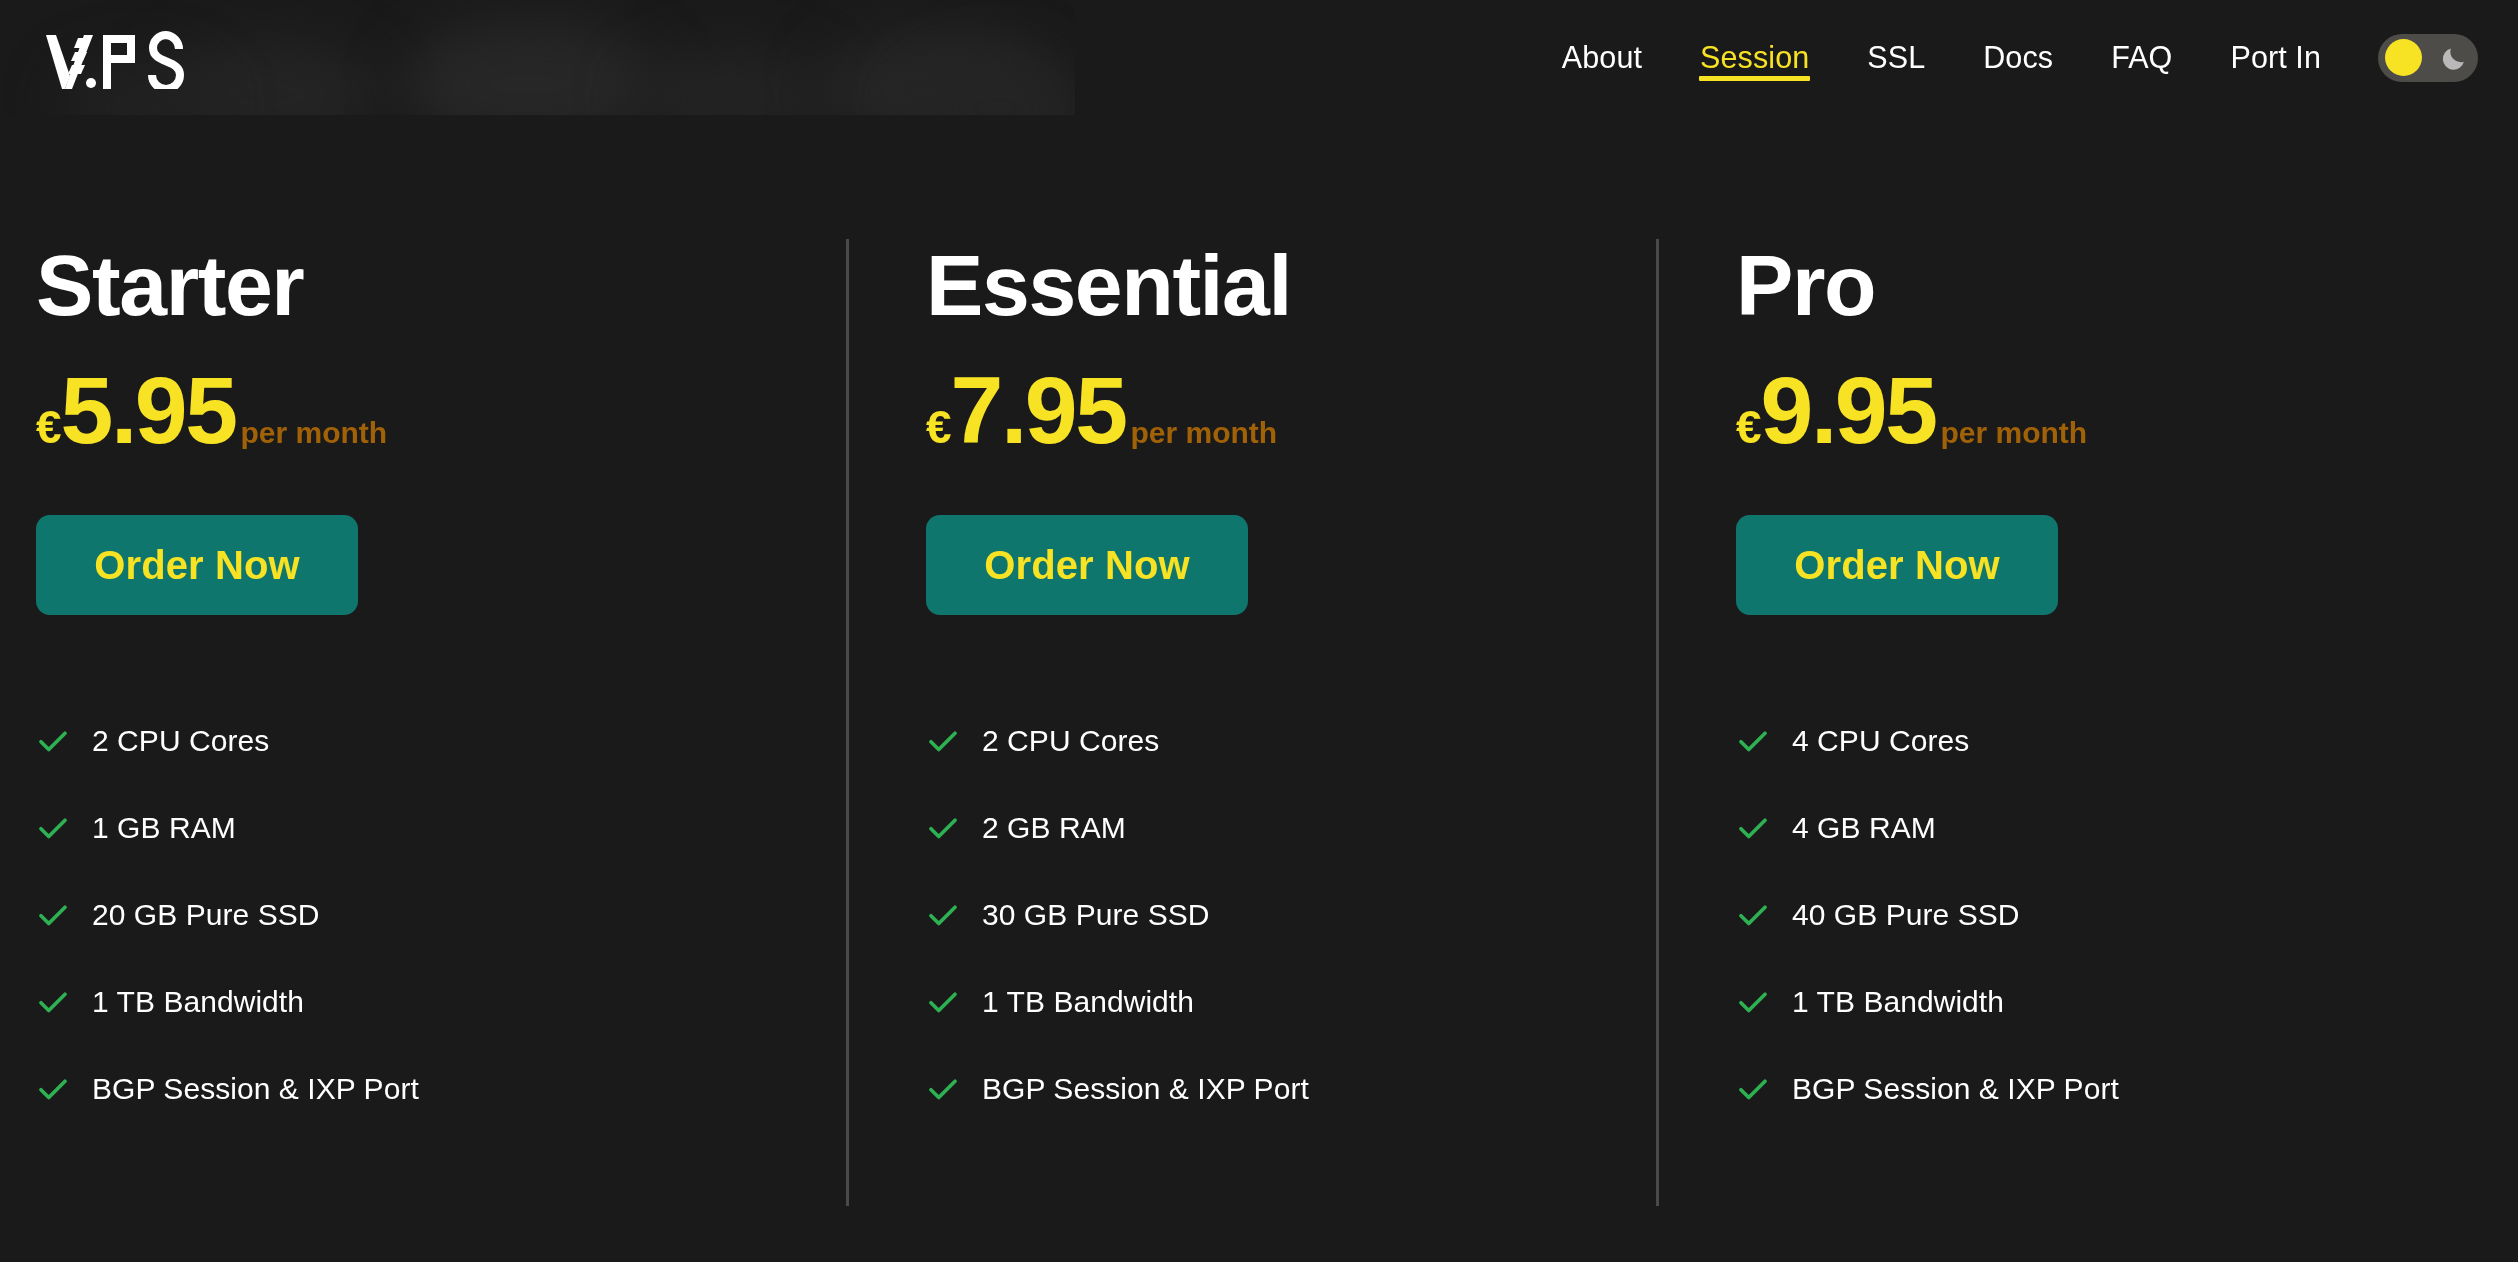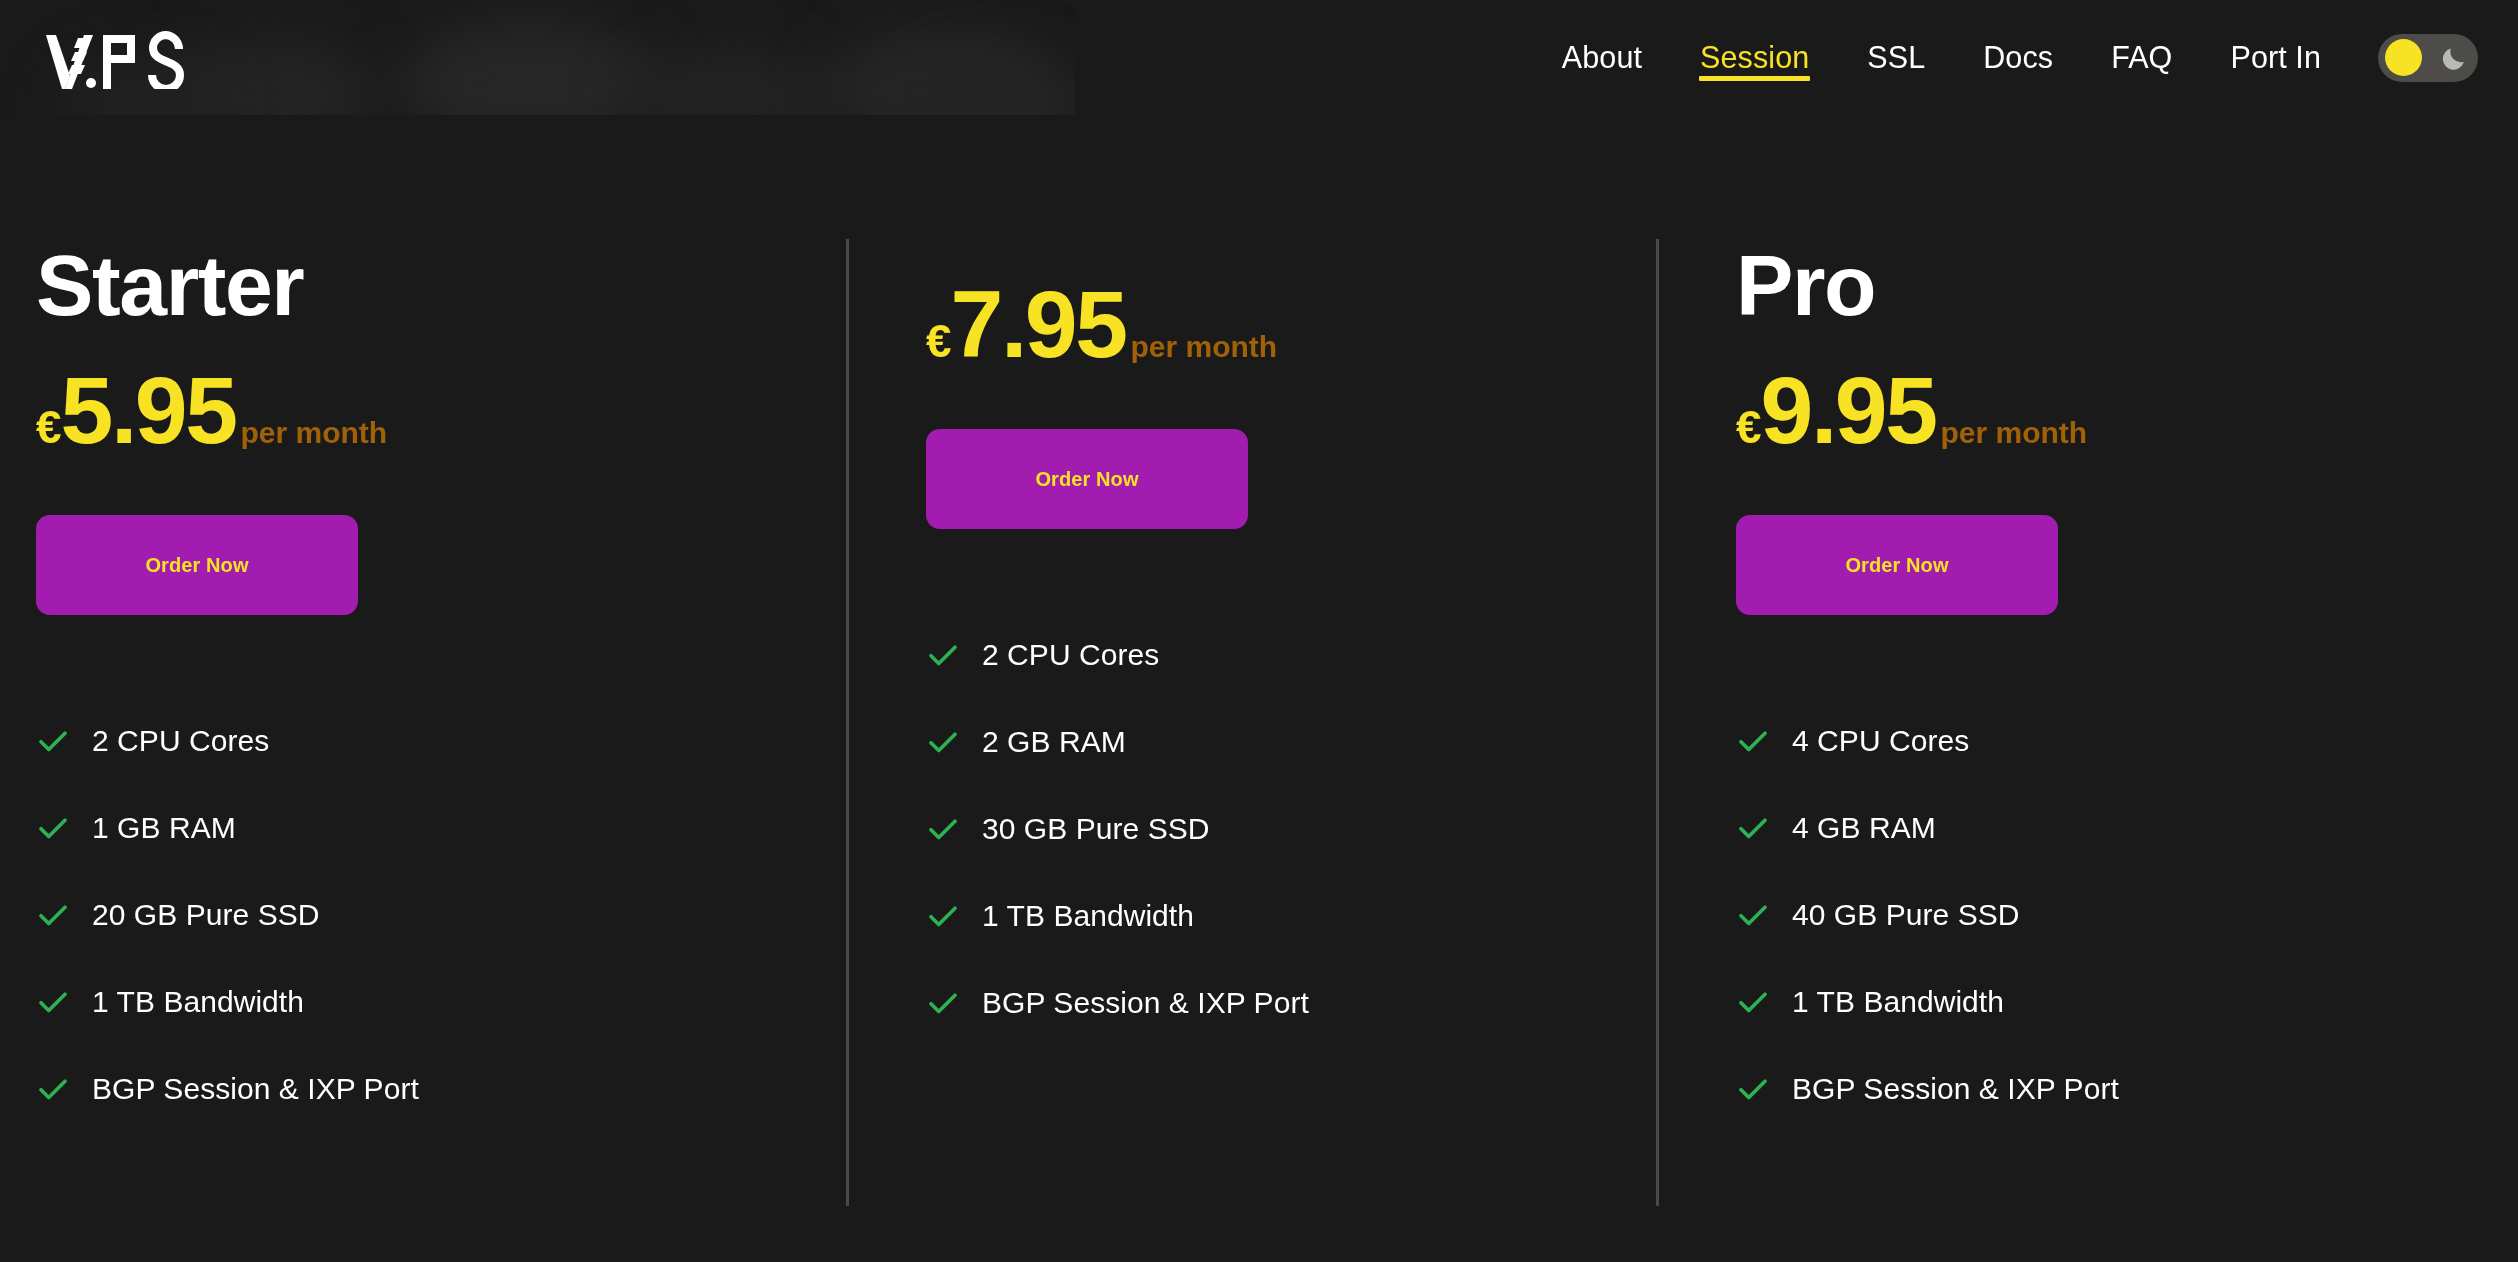--- a/index.html
+++ b/index.html
@@ -184,24 +184,24 @@
     line-height: 1;
   }
 
   .order-btn {
     display: block;
     margin-top: 57px;
     width: 322px;
     height: 100px;
     border: none;
     border-radius: 14px;
-    background: #a21caf;
+    background: #0f766e;
     color: #f7e223;
     font-family: "Liberation Sans", sans-serif;
-    font-size: 20px;
+    font-size: 40px;
     font-weight: 700;
     letter-spacing: 0.1px;
     cursor: pointer;
   }
 
   .features {
     list-style: none;
     margin-top: 56px;
   }
   .features li {
@@ -311,20 +311,21 @@
       <li>
         <svg class="check" viewBox="0 0 24 24">
             <path d="M3.5 12.5l5.5 5.5L20.5 6.5" stroke="#2eb152" stroke-width="2.6" fill="none" stroke-linecap="round" stroke-linejoin="round"></path>
           </svg>
         <span>BGP Session &amp; IXP Port</span>
       </li>
     </ul>
   </section>
 
   <section class="plan">
+    <h2 class="plan-name">Essential</h2>
     <div class="price-row">
       <span class="currency">€</span>
       <span class="amount">7.95</span>
       <span class="period">per month</span>
     </div>
     <button class="order-btn">Order Now</button>
     <ul class="features">
       <li>
         <svg class="check" viewBox="0 0 24 24">
             <path d="M3.5 12.5l5.5 5.5L20.5 6.5" stroke="#2eb152" stroke-width="2.6" fill="none" stroke-linecap="round" stroke-linejoin="round"></path>

